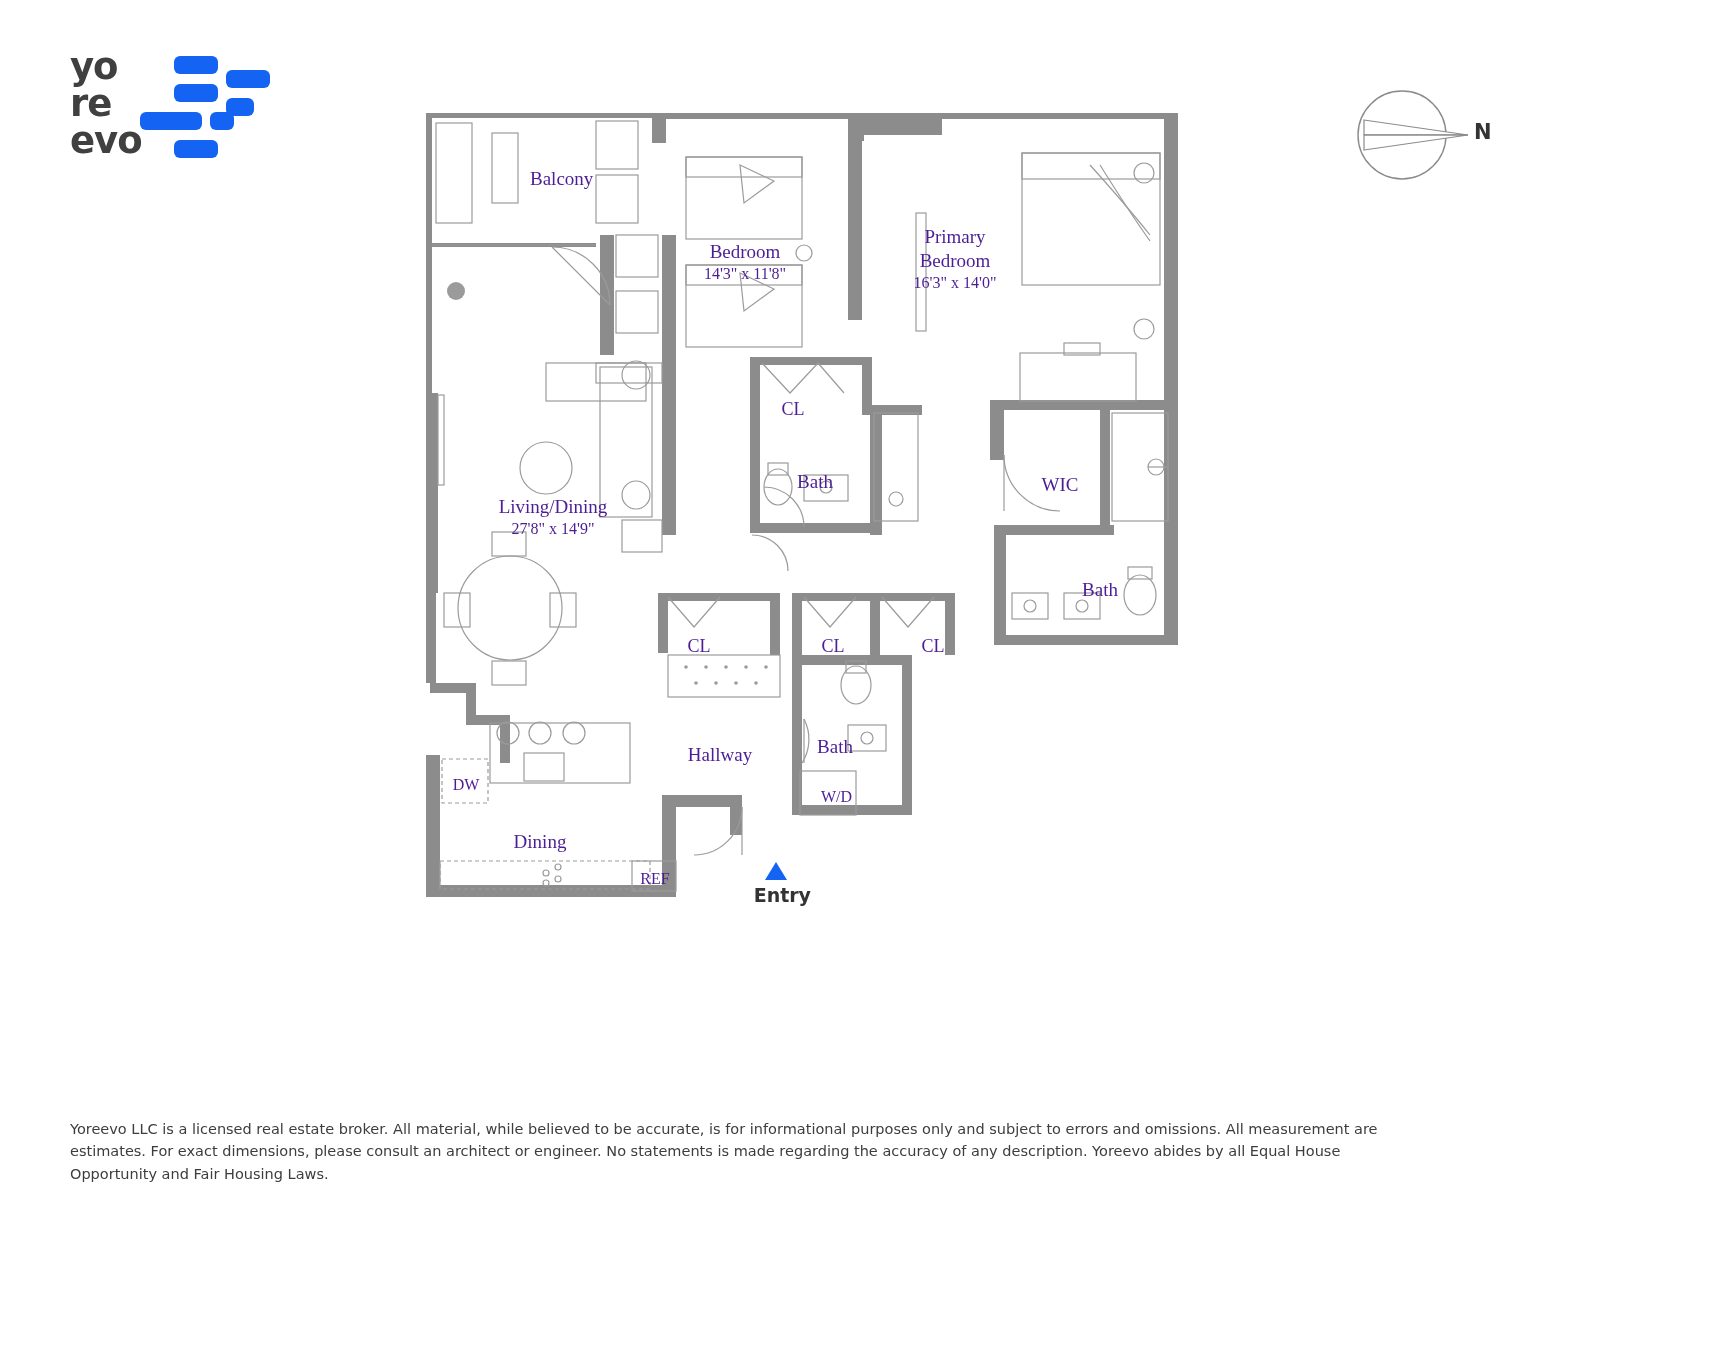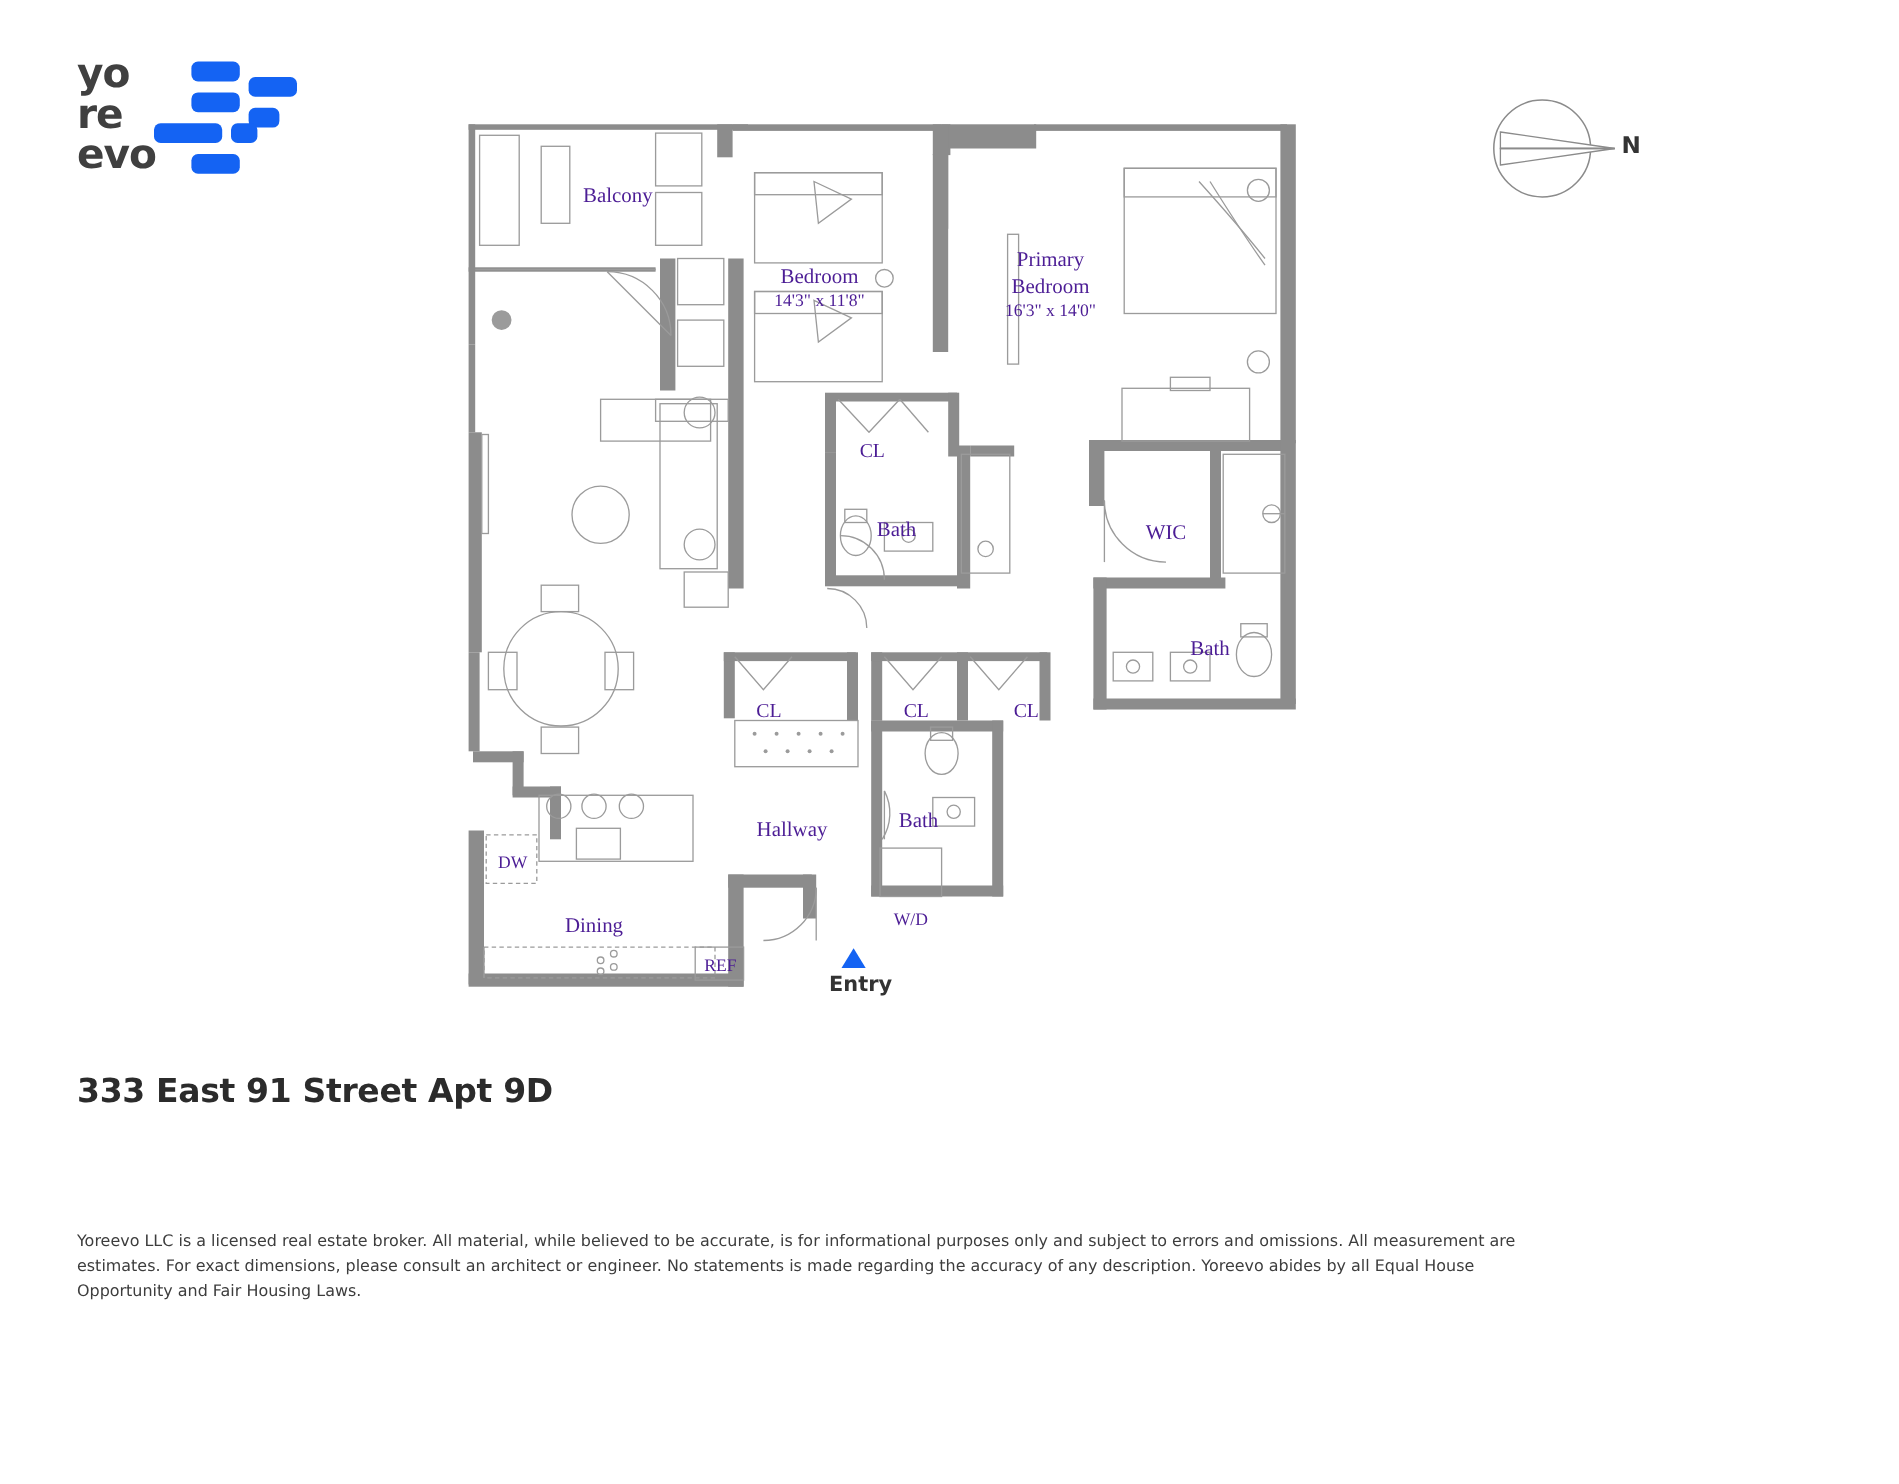--- a/index.html
+++ b/index.html
@@ -349,20 +349,24 @@
       <circle cx="158" cy="784" r="3" stroke="#9b9b9b"></circle>
       <rect x="232" y="766" width="44" height="30" stroke="#9b9b9b"></rect>
       <line x1="40" y1="766" x2="40" y2="794" stroke="#9b9b9b"></line>
     </g>
   </svg>
 
   <div class="room-label" style="left:130px; top:72px;">
     <span class="nm">Balcony</span>
   </div>
 
+  <div class="room-label" style="left:38px; top:400px; width:230px;">
+    <span class="nm">Living/Dining</span>
+    <span class="dim">27'8" x 14'9"</span>
+  </div>
 
   <div class="room-label" style="left:260px; top:145px; width:170px;">
     <span class="nm">Bedroom</span>
     <span class="dim">14'3" x 11'8"</span>
   </div>
 
   <div class="room-label" style="left:470px; top:130px; width:170px;">
     <span class="nm">Primary</span>
     <span class="nm">Bedroom</span>
     <span class="dim">16'3" x 14'0"</span>
@@ -404,27 +408,26 @@
   <div class="room-label small" style="left:505px; top:540px; width:56px;">
     <span class="nm">CL</span>
   </div>
 
   <div class="room-label tiny" style="left:44px; top:680px; width:44px;">
     <span class="nm">DW</span>
   </div>
   <div class="room-label tiny" style="left:233px; top:774px; width:44px;">
     <span class="nm">REF</span>
   </div>
-  <div class="room-label tiny" style="left:404px; top:732px; width:48px;">
+  <div class="room-label tiny" style="left:404px; top:692px; width:48px;text-align:right;">
     <span class="nm">W/D</span>
   </div>
 </div>
 
 <div id="entry-marker">
   <div class="tri"></div>
   <div class="lbl">Entry</div>
 </div>
 
 <div id="caption">
-  <div id="title">333 East 91 Street Apt 9D</div>
 </div>
 
 <div id="disclaimer">Yoreevo LLC is a licensed real estate broker. All material, while believed to be accurate, is for informational purposes only and subject to errors and omissions. All measurement are estimates. For exact dimensions, please consult an architect or engineer. No statements is made regarding the accuracy of any description. Yoreevo abides by all Equal House Opportunity and Fair Housing Laws.</div>
 
 </body></html>

